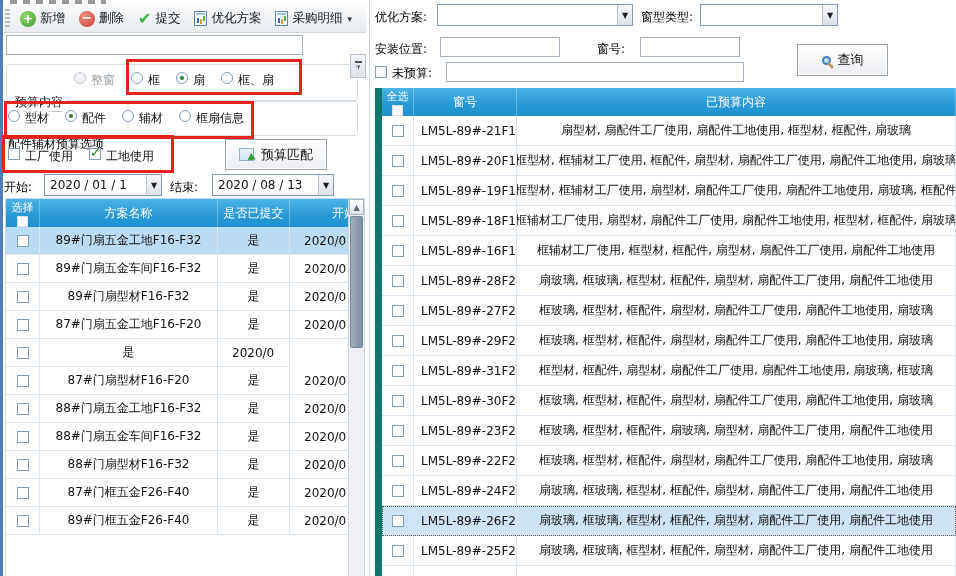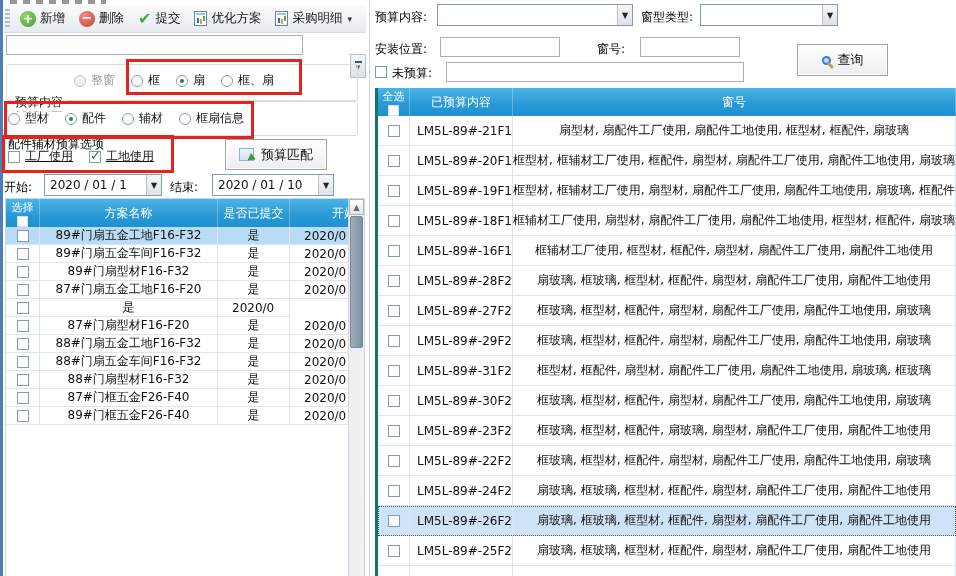--- a/index.html
+++ b/index.html
@@ -40,21 +40,21 @@
                  align-items:center; justify-content:center; gap:1px; cursor:pointer; }
   .tb-overflow::before { content:''; width:7px; height:2px; background:#4a5560; }
   .tb-overflow::after  { content:'▾'; font-size:9px; line-height:7px; color:#4a5560; }
 
   
   .txt { position:absolute; border:1px solid #a5b2bd; background:#fff; font:12px "DejaVu Sans",sans-serif; padding:0 4px; }
   .flabel { position:absolute; white-space:nowrap; color:#000; }
   .groupbox { position:absolute; border:1px solid #d6dee5; border-radius:3px; }
   .gb-label { position:absolute; background:#fff; padding:0 3px; color:#1a1a1a; }
   .choices { position:absolute; display:flex; align-items:center; white-space:nowrap; }
-  .choice { display:inline-flex; align-items:center; gap:5px; margin-right:16px; cursor:default; }
+  .choice { display:inline-flex; gap:5px; margin-right:16px; cursor:default; }
   .radio { width:12px; height:12px; border:1px solid #7f9db9; border-radius:50%; background:#fff;
            display:inline-block; position:relative; flex:none; }
   .radio.sel::after { content:''; position:absolute; inset:3px; border-radius:50%; background:#2e7d32; }
   .radio.dis { border-color:#bcc4cb; background:#f2f4f6; }
   .lbl.dis { color:#9aa0a6; }
   .cb { width:12px; height:12px; border:1px solid #7f9db9; background:#fff; display:inline-block;
         position:relative; flex:none; }
   .cb.on::after { content:'✓'; position:absolute; top:-4px; left:0; font-size:13px; font-weight:bold; color:#1e7a1e; }
   .redbox { position:absolute; border:3px solid var(--annotation-red,#e3231c); pointer-events:none; z-index:6; }
 
@@ -82,33 +82,33 @@
             border:1px solid #c9d8e4; border-bottom:none; background:#fff; }
   .lt-head { display:grid; grid-template-columns:34px 178px 72px 60px; width:344px; height:28px;
              background:linear-gradient(180deg,#4cb4e7,#2a9ad6 55%,#1f91d0); color:#fff; }
   .hcell { display:flex; align-items:center; justify-content:center; font-size:12px;
            border-right:1px solid rgba(255,255,255,.28); overflow:hidden; }
   .hd-stack { flex-direction:column; gap:1px; justify-content:flex-start; padding-top:1px; font-size:11px; }
   .hd-cb { width:11px; height:11px; background:#fff; border:1px solid #dde; }
   .hd-clip { justify-content:flex-start; }
   .hd-clip span { margin-left:42px; white-space:nowrap; }
   #lt-body { width:344px; }
-  .lt-row { display:grid; grid-template-columns:34px 178px 72px 60px; height:18px; background:#fff; cursor:default; }
+  .lt-row { display:grid; grid-template-columns:34px 178px 72px 60px; height:28px; background:#fff; cursor:default; }
   .lt-row.sel { background:var(--sel-left,#b9dcf4); }
   .lt-c { display:flex; align-items:center; justify-content:center; border-right:1px solid #d9e6f2;
           border-bottom:1px solid #d9e6f2; overflow:hidden; font-size:12px; white-space:nowrap; }
   .lt-c.c-start { justify-content:flex-start; padding-left:14px; }
   .vscroll { position:absolute; right:0; top:0; bottom:0; width:16px; background:#eef0f3; border-left:1px solid #d0d6dc; }
   .vs-btn { height:16px; background:linear-gradient(#fff,#dfe3e8); border:1px solid #aab6c0;
             display:flex; align-items:center; justify-content:center; font-size:8px; color:#5a6a78; cursor:pointer; }
   .vs-thumb { margin:1px; height:132px; background:linear-gradient(90deg,#9fb0bd,#7e909e);
               border:1px solid #75879a; border-radius:2px; cursor:pointer; }
 
   .rtable { position:absolute; left:375px; top:88px; width:581px; height:488px; overflow:hidden;
-            border-left:3px solid #0f766e; background:#fff; }
+            border-left:7px solid #0f766e; background:#fff; }
   .rt-head { display:grid; grid-template-columns:32px 103px 1fr; height:28px;
              background:linear-gradient(180deg,#4cb4e7,#2a9ad6 55%,#1f91d0); color:#fff; }
   .rt-row { display:grid; grid-template-columns:32px 103px 1fr; height:30px; background:#fff; cursor:default; }
   .rt-row.sel { background:var(--sel-right,#cfe3f8); outline:1px dotted #555; outline-offset:-1px; }
   .rt-c { display:flex; align-items:center; border-right:1px solid #d9e6f2; border-bottom:1px solid #d9e6f2;
           overflow:hidden; font-size:12px; white-space:nowrap; }
   .rt-c.c-chk { justify-content:center; }
   .rt-c.c-win { padding-left:7px; }
   .rt-c.c-cnt { justify-content:center; }
 </style>
@@ -188,21 +188,21 @@
         <span class="lbl">辅材</span>
       </span>
       <span class="choice">
         <span class="radio"></span>
         <span class="lbl">框扇信息</span>
       </span>
     </div>
   <div class="redbox" style="left:4px; top:101px; width:250px; height:38px;"></div>
 
   <span class="flabel" style="left:8px; top:136px;">配件辅材预算选项</span>
-  <div class="choices" id="usage-checks" style="left:8px; top:148px;text-decoration:underline;">
+  <div class="choices" id="usage-checks" style="left:8px; top:148px;">
       <span class="choice">
         <span class="cb"></span>
         <span class="lbl">工厂使用</span>
       </span>
       <span class="choice">
         <span class="cb on"></span>
         <span class="lbl">工地使用</span>
       </span>
     </div>
   <div class="redbox" style="left:2px; top:135px; width:172px; height:38px;"></div>
@@ -212,21 +212,21 @@
     <span>预算匹配</span>
   </span>
 
   <span class="flabel" style="left:4px; top:179px;">开始:</span>
   <div class="datebox" style="left:44px; top:174px; width:118px;">
     <span class="val">2020 / 01 / 1</span>
     <span class="dd-btn">▼</span>
   </div>
   <span class="flabel" style="left:170px; top:179px;">结束:</span>
   <div class="datebox" style="left:212px; top:174px; width:122px;">
-    <span class="val">2020 / 01 / 10</span>
+    <span class="val">2020 / 08 / 13</span>
     <span class="dd-btn">▼</span>
   </div>
 
   <div class="ltable">
     <div class="lt-head">
       <div class="hcell hd-stack">
         <span>选择</span>
         <span class="hd-cb"></span>
       </div>
       <div class="hcell">方案名称</div>
@@ -323,21 +323,21 @@
           <div class="lt-c">是</div>
           <div class="lt-c c-start">2020/0</div>
         </div>
       </div>
     <div class="vscroll">
       <span class="vs-btn">▲</span>
       <div class="vs-thumb"></div>
     </div>
   </div>
 
-  <span class="flabel" style="left:375px; top:9px;">预算内容:</span>
+  <span class="flabel" style="left:375px; top:9px;">优化方案:</span>
   <div class="combo" style="left:437px; top:4px; width:196px;">
     <span class="val"></span>
     <span class="dd-btn">▼</span>
   </div>
   <span class="flabel" style="left:641px; top:9px;">窗型类型:</span>
   <div class="combo" style="left:700px; top:4px; width:138px;">
     <span class="val"></span>
     <span class="dd-btn">▼</span>
   </div>
 
@@ -354,22 +354,22 @@
     <span class="ic-mag"></span>
     <span>查询</span>
   </span>
 
   <div class="rtable">
     <div class="rt-head">
       <div class="hcell hd-stack">
         <span>全选</span>
         <span class="hd-cb"></span>
       </div>
+      <div class="hcell">窗号</div>
       <div class="hcell">已预算内容</div>
-      <div class="hcell">窗号</div>
     </div>
     <div id="rt-body">
         <div class="rt-row">
           <div class="rt-c c-chk">
             <span class="cb"></span>
           </div>
           <div class="rt-c c-win">LM5L-89#-21F19</div>
           <div class="rt-c c-cnt">扇型材, 扇配件工厂使用, 扇配件工地使用, 框型材, 框配件, 扇玻璃</div>
         </div>
         <div class="rt-row">

